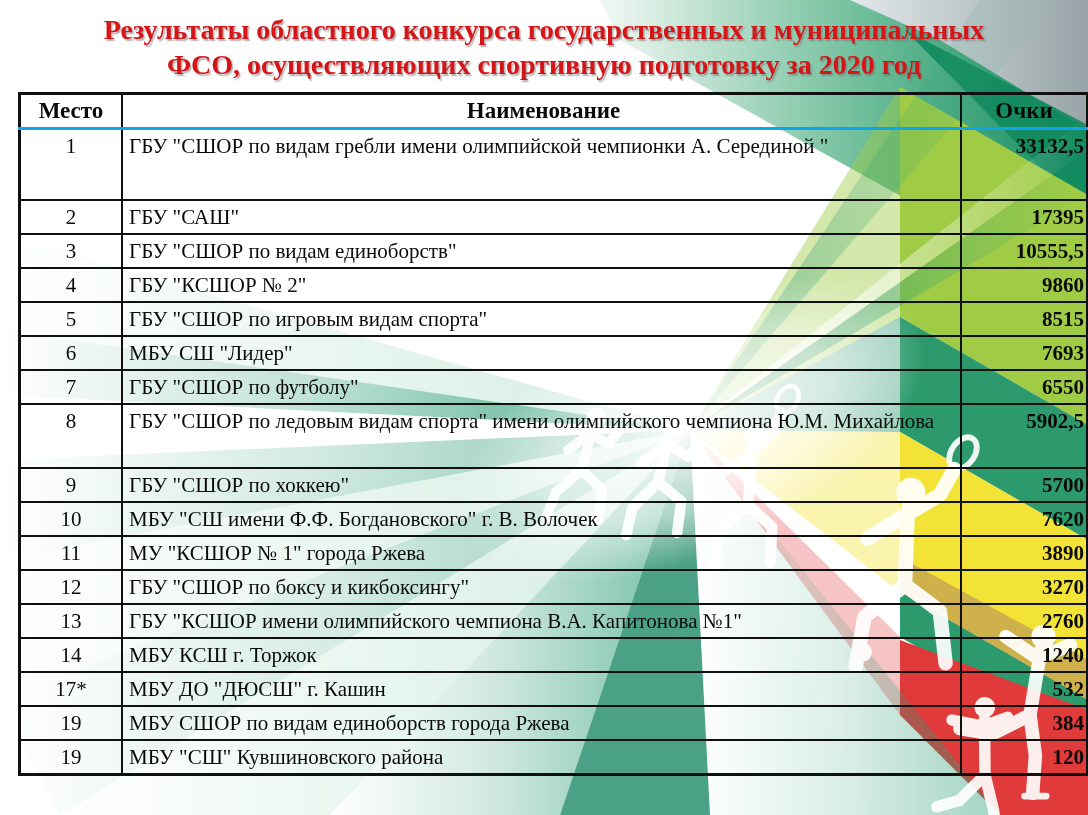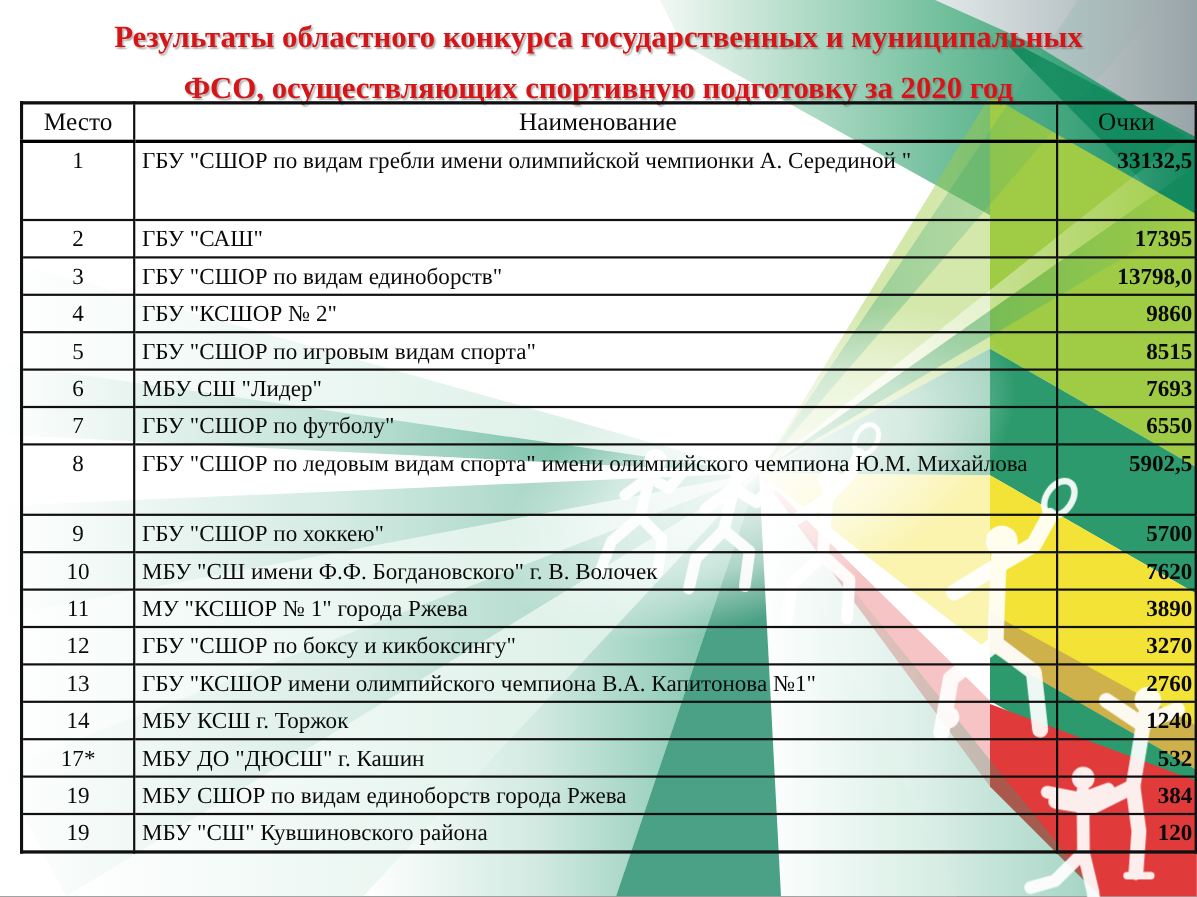--- a/index.html
+++ b/index.html
@@ -9,21 +9,21 @@
     overflow:hidden;
     background:#ffffff;
     font-family:"Liberation Serif", serif;
   }
   #bg{position:absolute;left:0;top:0;width:1088px;height:815px;}
   #page-title{
     position:absolute;left:0;top:12px;width:1088px;
     text-align:center;
     font-weight:bold;
     font-size:28px;
-    line-height:46px;
+    line-height:35px;
     color:var(--title-red,#d61518);
     text-shadow:1.5px 1.5px 1.5px rgba(110,110,110,.55);
     white-space:pre-line;
   }
   #results-table{
     position:absolute;left:18px;top:92px;
     width:1053px;
     border-collapse:collapse;
     table-layout:fixed;
     border:3px solid #101010;
@@ -32,24 +32,24 @@
     border:2px solid #101010;
     background:transparent;
     vertical-align:top;
     padding:1px 2px;
     font-size:21px;
     line-height:30px;
     color:#0a0a0a;
   }
   #results-table th{
     font-size:23px;
-    font-weight:normal;
+    font-weight:bold;
     text-align:center;
     line-height:30px;
-    border-bottom:3px solid #000000;
+    border-bottom:3px solid #0ea5e9;
   }
   .col-place{width:96px;text-align:center;}
   .col-name{width:829px;text-align:left;padding-left:6px !important;}
   .col-points{width:120px;text-align:right;font-weight:bold;}
   td.col-points.pts-red{color:var(--points-red,#cc0000);border-radius:17px;}
   tr.r-default{height:32px;}
   tr.r-tall{height:71px;}
   tr.r-two-line{height:64px;}
 </style>
 </head>
@@ -210,21 +210,21 @@
           <td class="col-points">33132,5</td>
         </tr>
         <tr class="r-default">
           <td class="col-place">2</td>
           <td class="col-name">ГБУ "САШ"</td>
           <td class="col-points pts-red">17395</td>
         </tr>
         <tr class="r-default">
           <td class="col-place">3</td>
           <td class="col-name">ГБУ "СШОР по видам единоборств"</td>
-          <td class="col-points">13798,0</td>
+          <td class="col-points">10555,5</td>
         </tr>
         <tr class="r-default">
           <td class="col-place">4</td>
           <td class="col-name">ГБУ "КСШОР № 2"</td>
           <td class="col-points">9860</td>
         </tr>
         <tr class="r-default">
           <td class="col-place">5</td>
           <td class="col-name">ГБУ "СШОР по игровым видам спорта"</td>
           <td class="col-points pts-red">8515</td>

